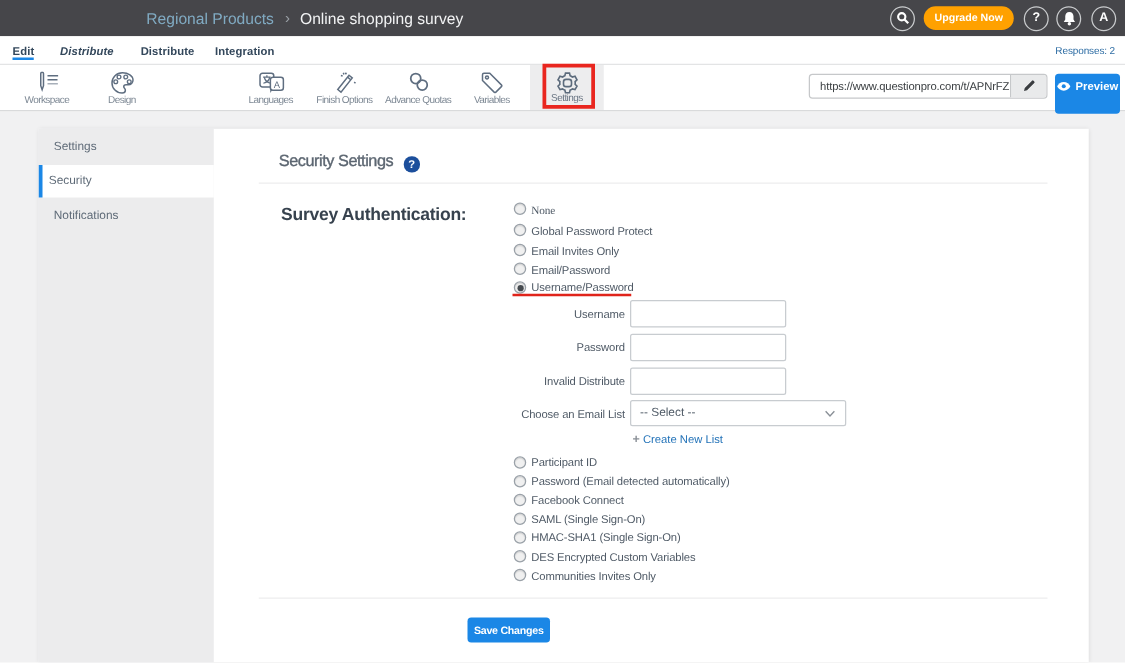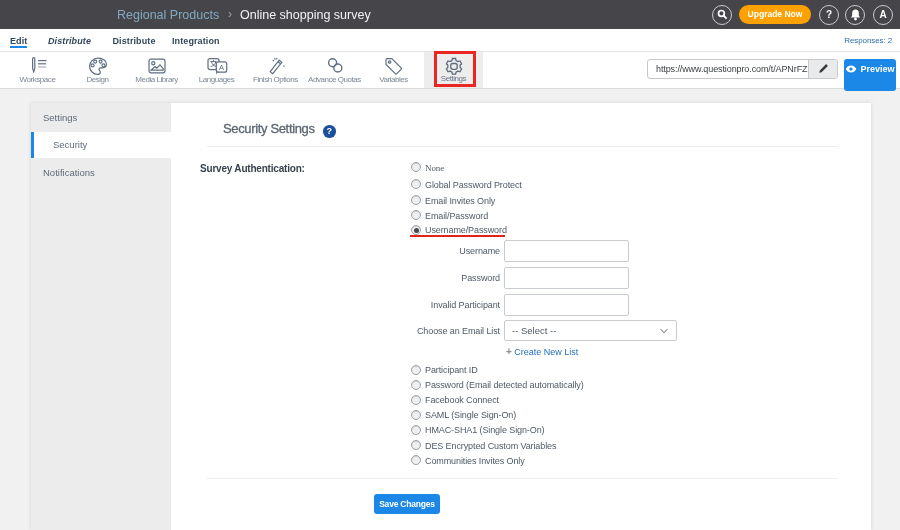--- a/index.html
+++ b/index.html
@@ -31,27 +31,27 @@
 #redbox { position:absolute; left:434px; top:-1px; width:42px; height:35.5px; border:3px solid #e9261f; }
 #urlbox { position:absolute; left:647px; top:7px; width:191px; height:20px; border:1px solid #c6c8ca; border-radius:3px; background:#fff; }
 #urltxt { position:absolute; left:8px; top:4px; width:153px; overflow:hidden; white-space:nowrap; font-size:9px; letter-spacing:-0.1px; color:#3c4043; }
 #urlpen { position:absolute; right:0; top:0; width:29px; height:18px; background:#e9eaeb; border-left:1px solid #c6c8ca; border-radius:0 2px 2px 0; text-align:center; }
 #prevbtn { position:absolute; left:844px; top:7px; width:52px; height:32px; background:#1b87e6; border-radius:3px; color:#fff; font-size:9px; font-weight:bold; text-align:center; line-height:20px; white-space:nowrap; }
 
 
 #panel { position:absolute; left:31px; top:103px; width:840px; height:427px; background:#fff; box-shadow:0 0 4px rgba(0,0,0,0.12); }
 #sidebar { position:absolute; left:0; top:0; width:140px; height:427px; background:#ececed; }
 .sitem { position:absolute; left:0; width:140px; height:29px; font-size:9.5px; color:#5f6b78; line-height:29px; padding-left:12px; }
-#sactive { position:absolute; left:0; top:29px; width:140px; height:26px; background:#fff; border-left:3.5px solid #1b87e6; font-size:9.5px; color:#5f6b78; line-height:26px; padding-left:19px; }
+#sactive { position:absolute; left:0; top:29px; width:140px; height:26px; background:#fff; border-left:3.5px solid #1b87e6; font-size:9.5px; color:#5f6b78; line-height:26px; padding-left:5px; }
 
 
 #h1 { position:absolute; left:223px; top:121px; font-size:13px; letter-spacing:-0.35px; color:#5c6671; -webkit-text-stroke:0.3px #5c6671; }
 #helpc { position:absolute; left:323px; top:125px; width:12.5px; height:12.5px; background:#1c4f9c; border-radius:50%; color:#fff; font-size:9px; font-weight:bold; text-align:center; line-height:13px; }
 .hr { position:absolute; left:207px; width:631px; height:1px; background:#ededee; }
-#lbl-auth { position:absolute; left:200px; top:162.5px; width:198px; text-align:left; font-size:10px; font-weight:700; letter-spacing:-0.2px; color:#37424e; }
+#lbl-auth { position:absolute; left:200px; top:162.5px; width:198px; text-align:center; font-size:14px; font-weight:700; letter-spacing:-0.2px; color:#37424e; }
 .radio { position:absolute; left:411px; width:10px; height:10px; border:1px solid #9aa1a8; border-radius:50%; background:#f0f0f0; box-shadow:inset 0 1px 1px rgba(0,0,0,0.12); }
 .rdot { position:absolute; left:1.5px; top:1.5px; width:5px; height:5px; background:#454a4f; border-radius:50%; }
 .rlab { position:absolute; left:425px; font-size:9px; letter-spacing:-0.1px; color:#4f5a66; }
 #redline { position:absolute; left:410px; top:234.5px; width:95px; height:2.5px; background:#e0241b; }
 .flab { position:absolute; left:300px; width:200px; text-align:right; font-size:9px; letter-spacing:-0.1px; color:#4f5a66; }
 .finput { position:absolute; left:504px; width:125px; height:22px; border:1px solid #c8ccd0; border-radius:2px; background:#fff; }
 #selbox { position:absolute; left:504px; top:320px; width:173px; height:21px; border:1px solid #c8ccd0; border-radius:2px; background:#fff; font-size:9.5px; color:#4f5a66; line-height:19px; padding-left:7px; }
 #selchev { position:absolute; right:8px; top:6px; width:8px; height:8px; }
 #newlist { position:absolute; left:506px; top:346px; font-size:9px; color:#2272b8; }
 #plus { color:#8a9097; font-weight:bold; font-size:10px; }
@@ -108,30 +108,20 @@
       <svg class="ticon" width="20" height="18" viewBox="0 0 20 18">
         <g fill="none" stroke="#5f6e80" stroke-width="1.2">
           <path d="M4.6 1.8 A 1.1 1.1 0 0 1 6.8 1.8 L6.8 11.5 L5.7 14.8 L4.6 11.5 Z"></path>
           <line x1="10" y1="3.6" x2="18.5" y2="3.6"></line>
           <line x1="10" y1="6.8" x2="18" y2="6.8"></line>
           <line x1="10" y1="10" x2="18.3" y2="10" stroke-opacity="0.55"></line>
         </g>
       </svg>
       <div class="tlab">Workspace</div>
     </div>
-    <div class="tcell" style="left:127px;">
-      <svg class="ticon" width="20" height="18" viewBox="0 0 20 18">
-        <g fill="none" stroke="#5f6e80" stroke-width="1.2">
-          <rect x="2" y="2.2" width="16" height="13.6" rx="2"></rect>
-          <circle cx="6.3" cy="6.3" r="1.6"></circle>
-          <path d="M4 13.2 L8 9.6 L9.8 11.2 L13 7.8 L16.2 11.6 L16.2 13.2 Z"></path>
-        </g>
-      </svg>
-      <div class="tlab">Media Library</div>
-    </div>
     <div class="tcell" style="left:187px;">
       <svg class="ticon" width="22" height="19" viewBox="0 0 22 19">
         <rect x="2" y="1.6" width="11" height="11" rx="2" fill="none" stroke="#5f6e80" stroke-width="1.2"></rect>
         <g stroke="#5f6e80" stroke-width="1" fill="none">
           <line x1="4.5" y1="4.6" x2="10.5" y2="4.6"></line>
           <line x1="7.5" y1="3.2" x2="7.5" y2="4.6"></line>
           <path d="M9.8 4.8 C9.3 7.2 7.2 9 4.7 9.6"></path>
           <path d="M5.4 4.8 C6 7.2 8 9 10.4 9.6"></path>
         </g>
         <rect x="10.3" y="4.8" width="10.4" height="10.4" rx="2" fill="#fff" stroke="#5f6e80" stroke-width="1.2"></rect>
@@ -221,21 +211,21 @@
   <div class="radio" style="top:225px;">
       <div class="rdot"></div>
     </div>
     <div class="rlab" style="top:225px;">Username/Password</div>
   <div id="redline"></div>
 
   <div class="flab" style="top:246px;">Username</div>
   <div class="finput" style="top:240px;"></div>
   <div class="flab" style="top:273px;">Password</div>
   <div class="finput" style="top:267px;"></div>
-  <div class="flab" style="top:300px;">Invalid Participant</div>
+  <div class="flab" style="top:300px;">Invalid Distribute</div>
   <div class="finput" style="top:294px;"></div>
   <div class="flab" style="top:326px;">Choose an Email List</div>
   <div id="selbox">-- Select --
     <svg id="selchev" viewBox="0 0 8 8">
         <path d="M0.5 2 L4 5.8 L7.5 2" fill="none" stroke="#8a9097" stroke-width="1.1"></path>
       </svg>
   </div>
   <div id="newlist"><span id="plus">+</span> Create New List</div>
 
   <div class="radio" style="top:365px;"></div>

